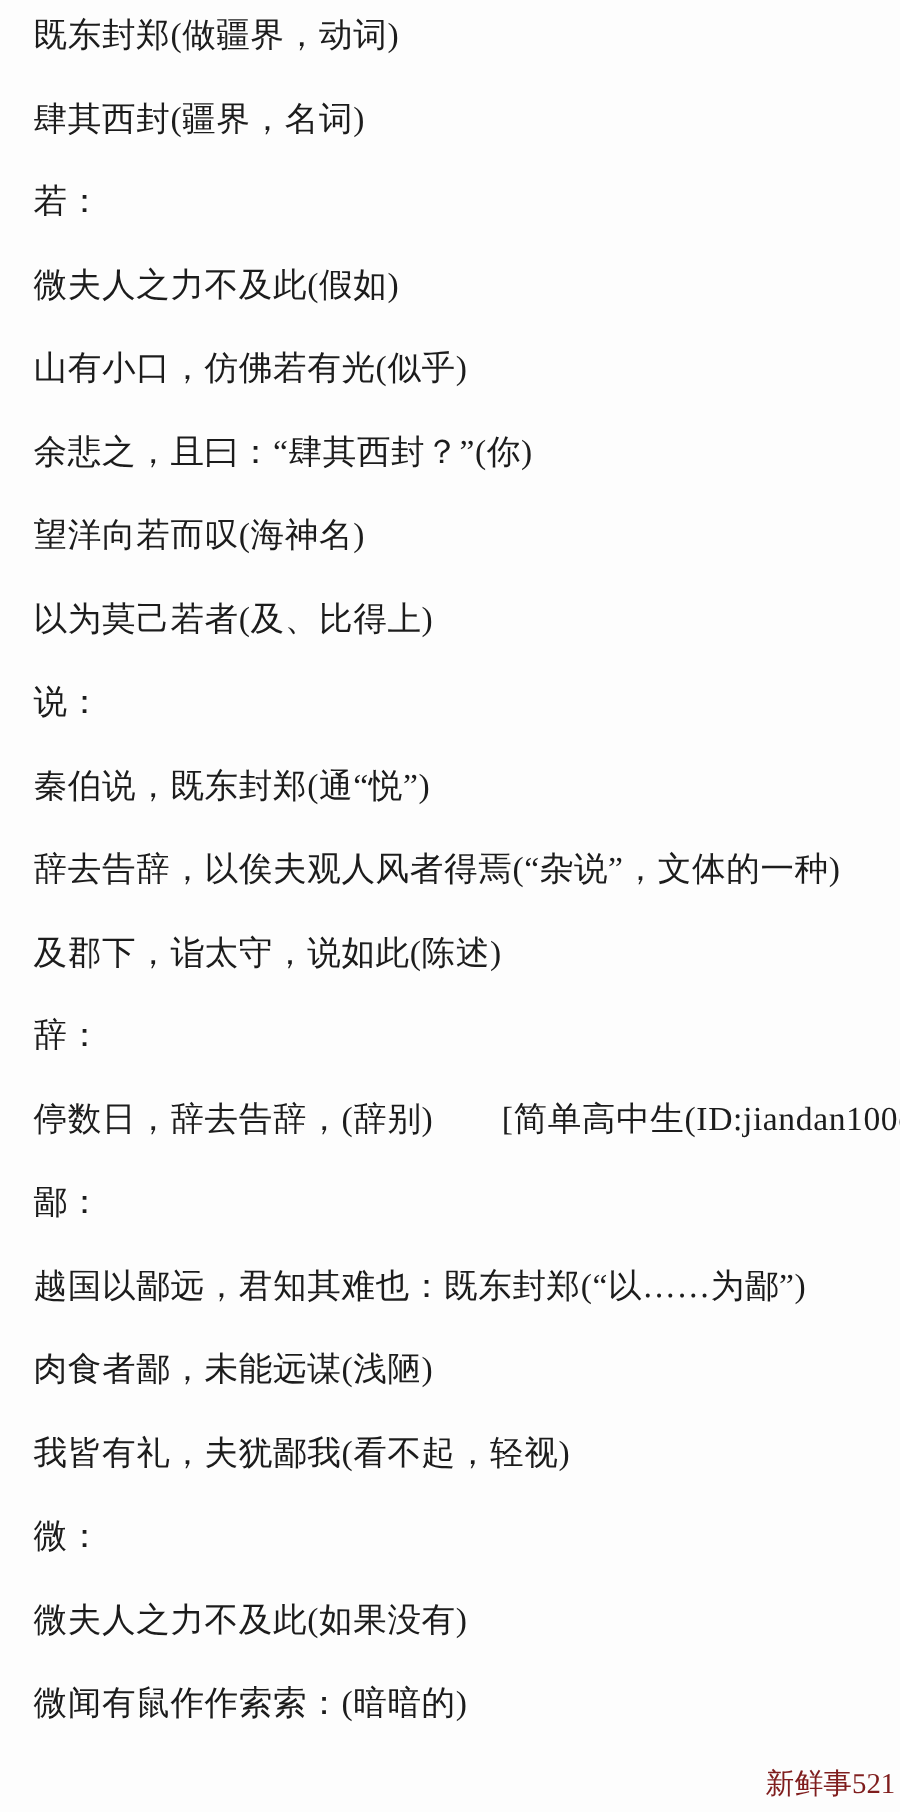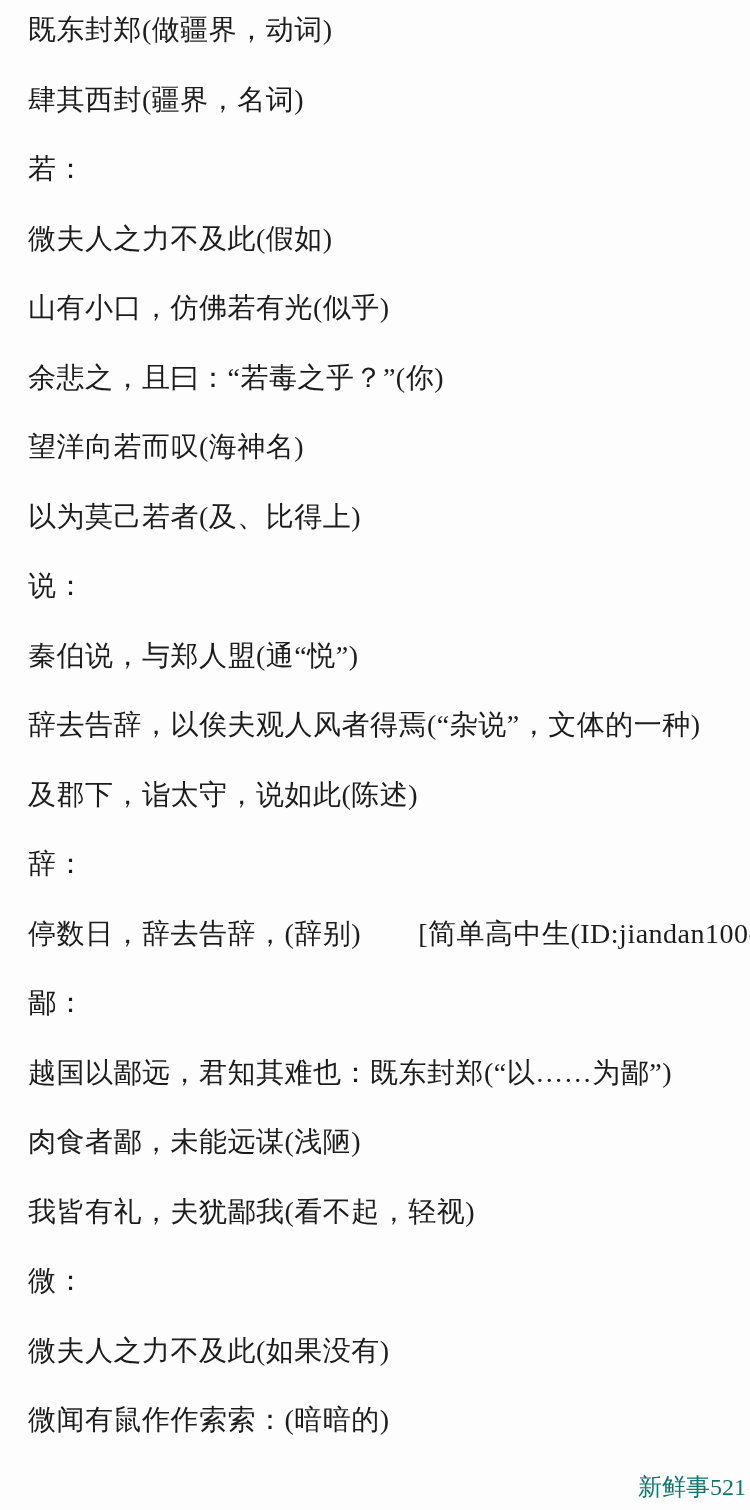--- a/index.html
+++ b/index.html
@@ -28,38 +28,38 @@
     color: #1c1c1c;
     white-space: nowrap;
     letter-spacing: 0.5px;
   }
   .watermark {
     position: absolute;
     right: 4px;
     bottom: 9px;
     font-size: 24px;
     line-height: 28px;
-    color: #0f766e;
+    color: #7f1d1d;
     white-space: nowrap;
   }
 </style>
 </head>
 <body>
 
 <div class="page">
   <div class="doc-line">既东封郑(做疆界，动词)</div>
   <div class="doc-line">肆其西封(疆界，名词)</div>
   <div class="doc-line">若：</div>
   <div class="doc-line">微夫人之力不及此(假如)</div>
   <div class="doc-line">山有小口，仿佛若有光(似乎)</div>
-  <div class="doc-line">余悲之，且曰：“若毒之乎？”(你)</div>
+  <div class="doc-line">余悲之，且曰：“肆其西封？”(你)</div>
   <div class="doc-line">望洋向若而叹(海神名)</div>
   <div class="doc-line">以为莫己若者(及、比得上)</div>
   <div class="doc-line">说：</div>
-  <div class="doc-line">秦伯说，与郑人盟(通“悦”)</div>
+  <div class="doc-line">秦伯说，既东封郑(通“悦”)</div>
   <div class="doc-line">辞去告辞，以俟夫观人风者得焉(“杂说”，文体的一种)</div>
   <div class="doc-line">及郡下，诣太守，说如此(陈述)</div>
   <div class="doc-line">辞：</div>
   <div class="doc-line">停数日，辞去告辞，(辞别)　　[简单高中生(ID:jiandan100cn)]</div>
   <div class="doc-line">鄙：</div>
   <div class="doc-line">越国以鄙远，君知其难也：既东封郑(“以……为鄙”)</div>
   <div class="doc-line">肉食者鄙，未能远谋(浅陋)</div>
   <div class="doc-line">我皆有礼，夫犹鄙我(看不起，轻视)</div>
   <div class="doc-line">微：</div>
   <div class="doc-line">微夫人之力不及此(如果没有)</div>

